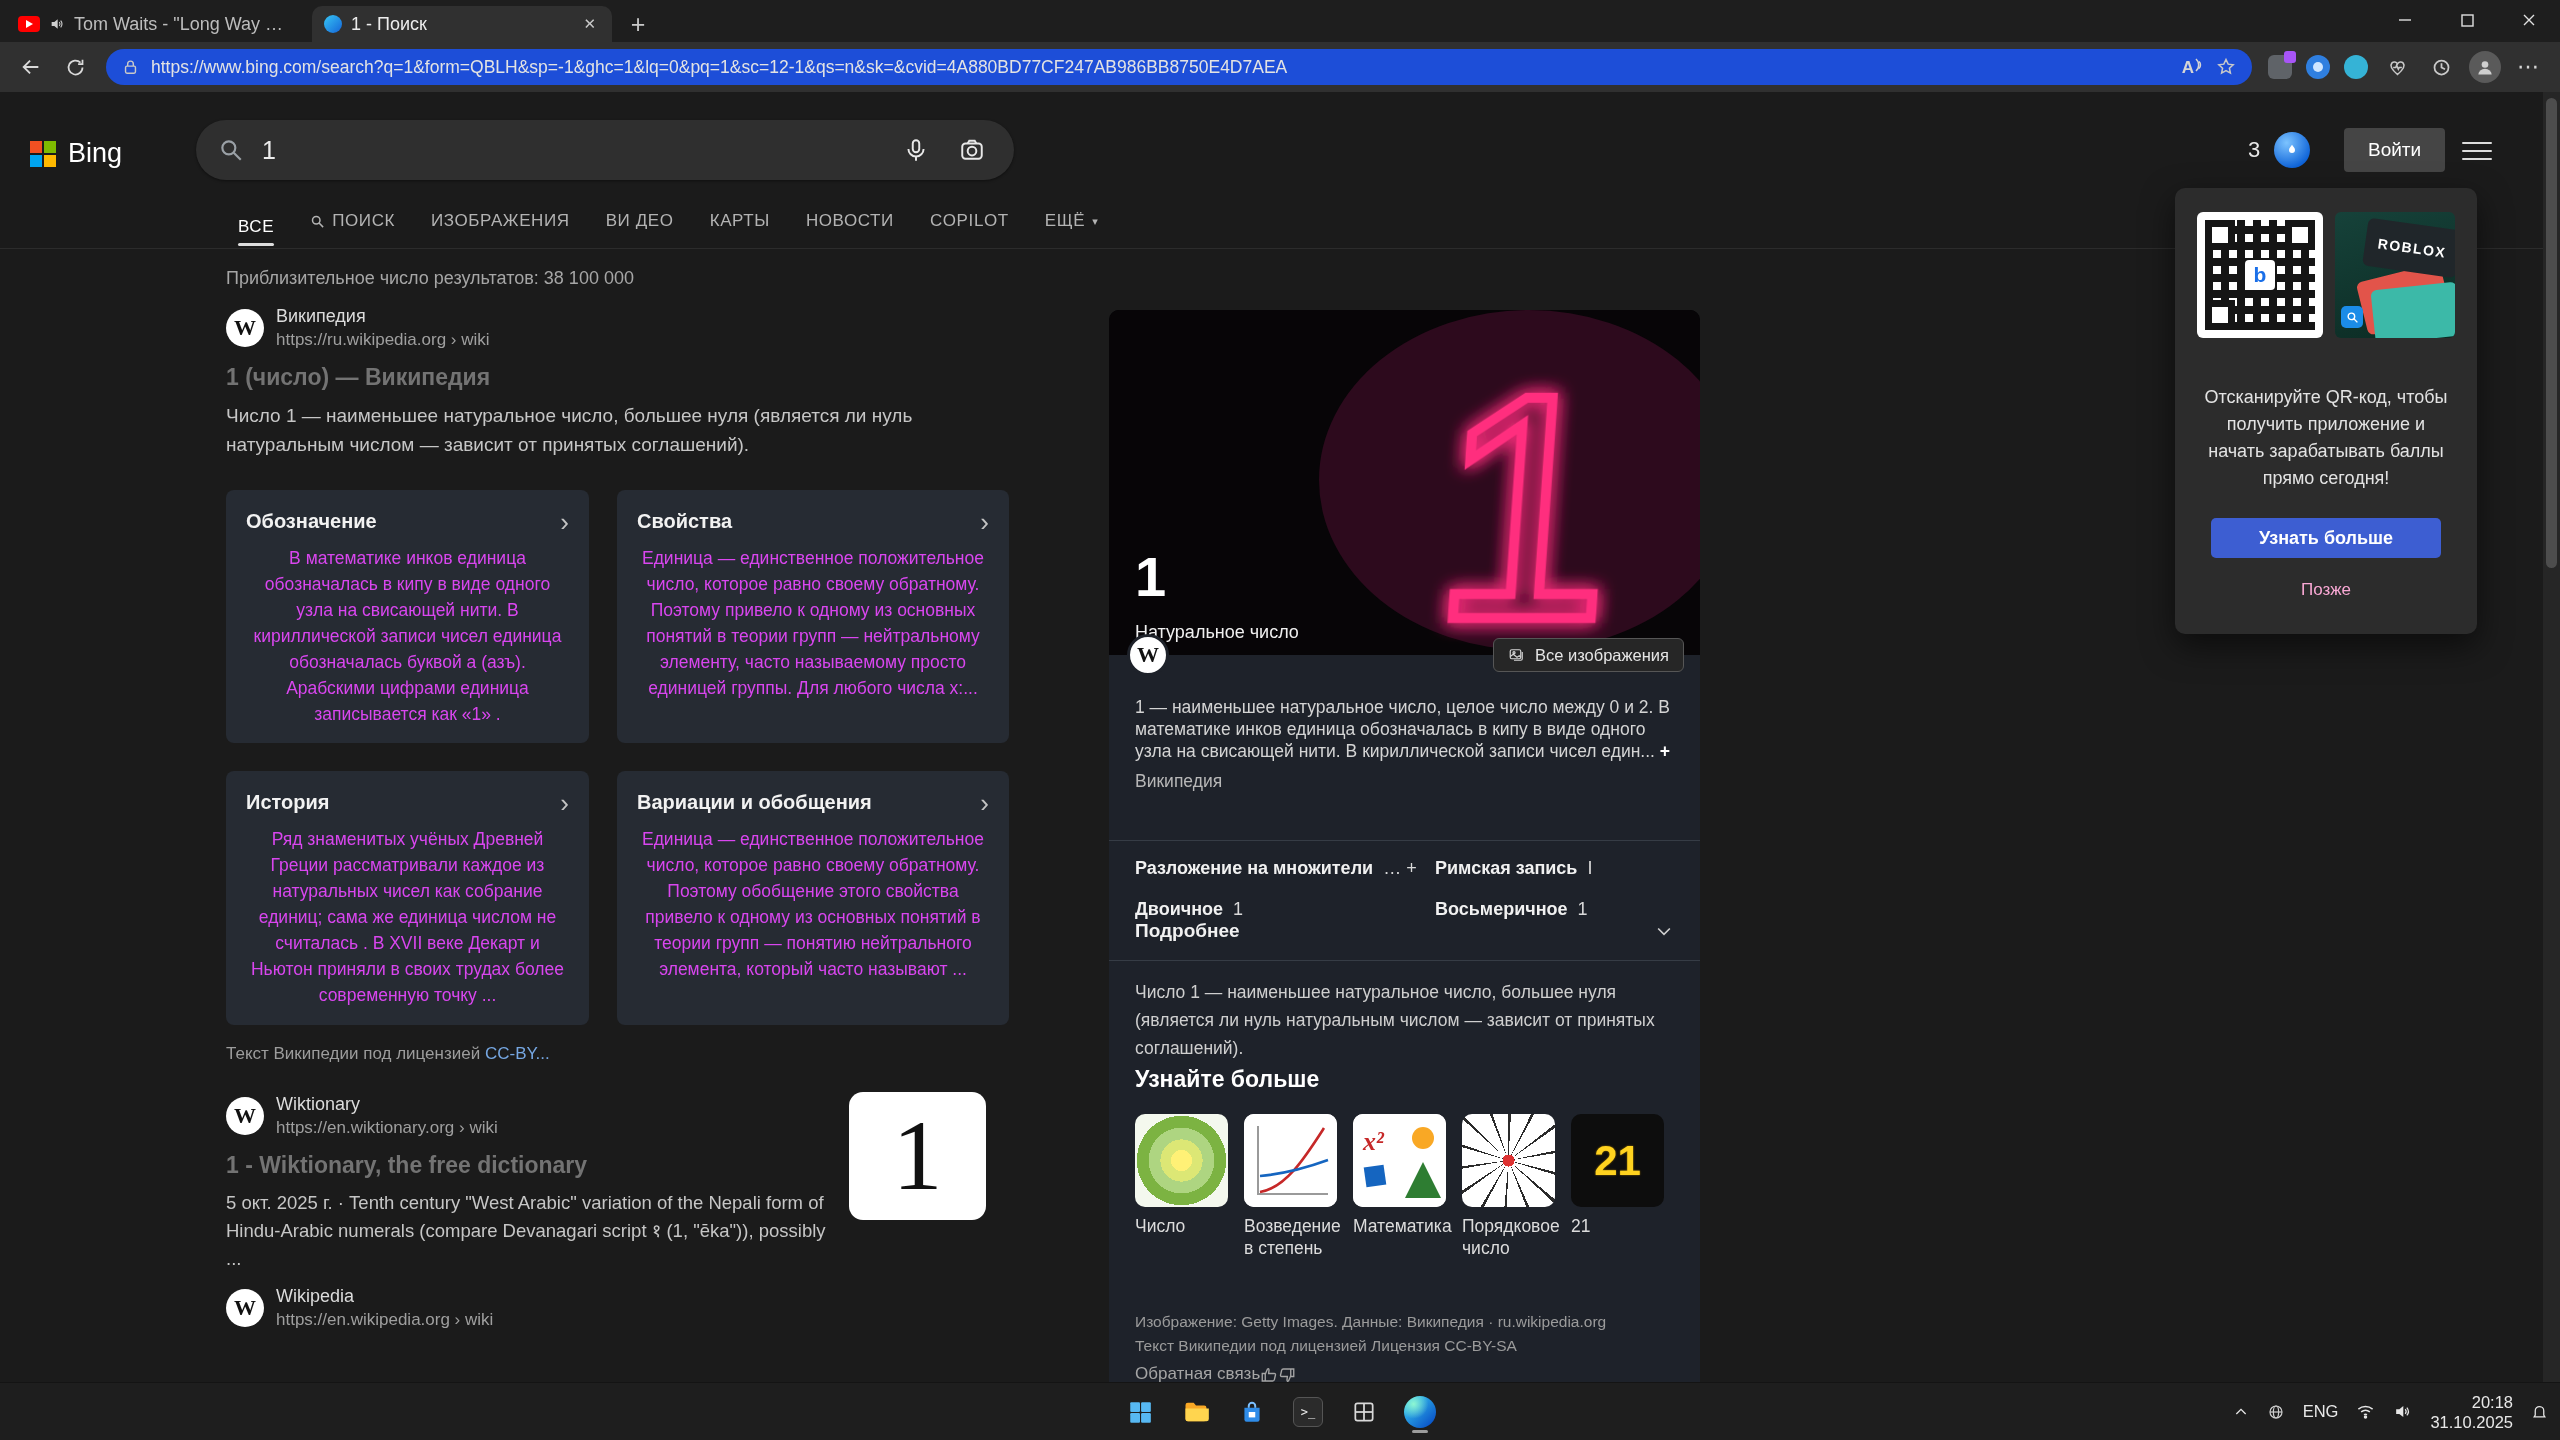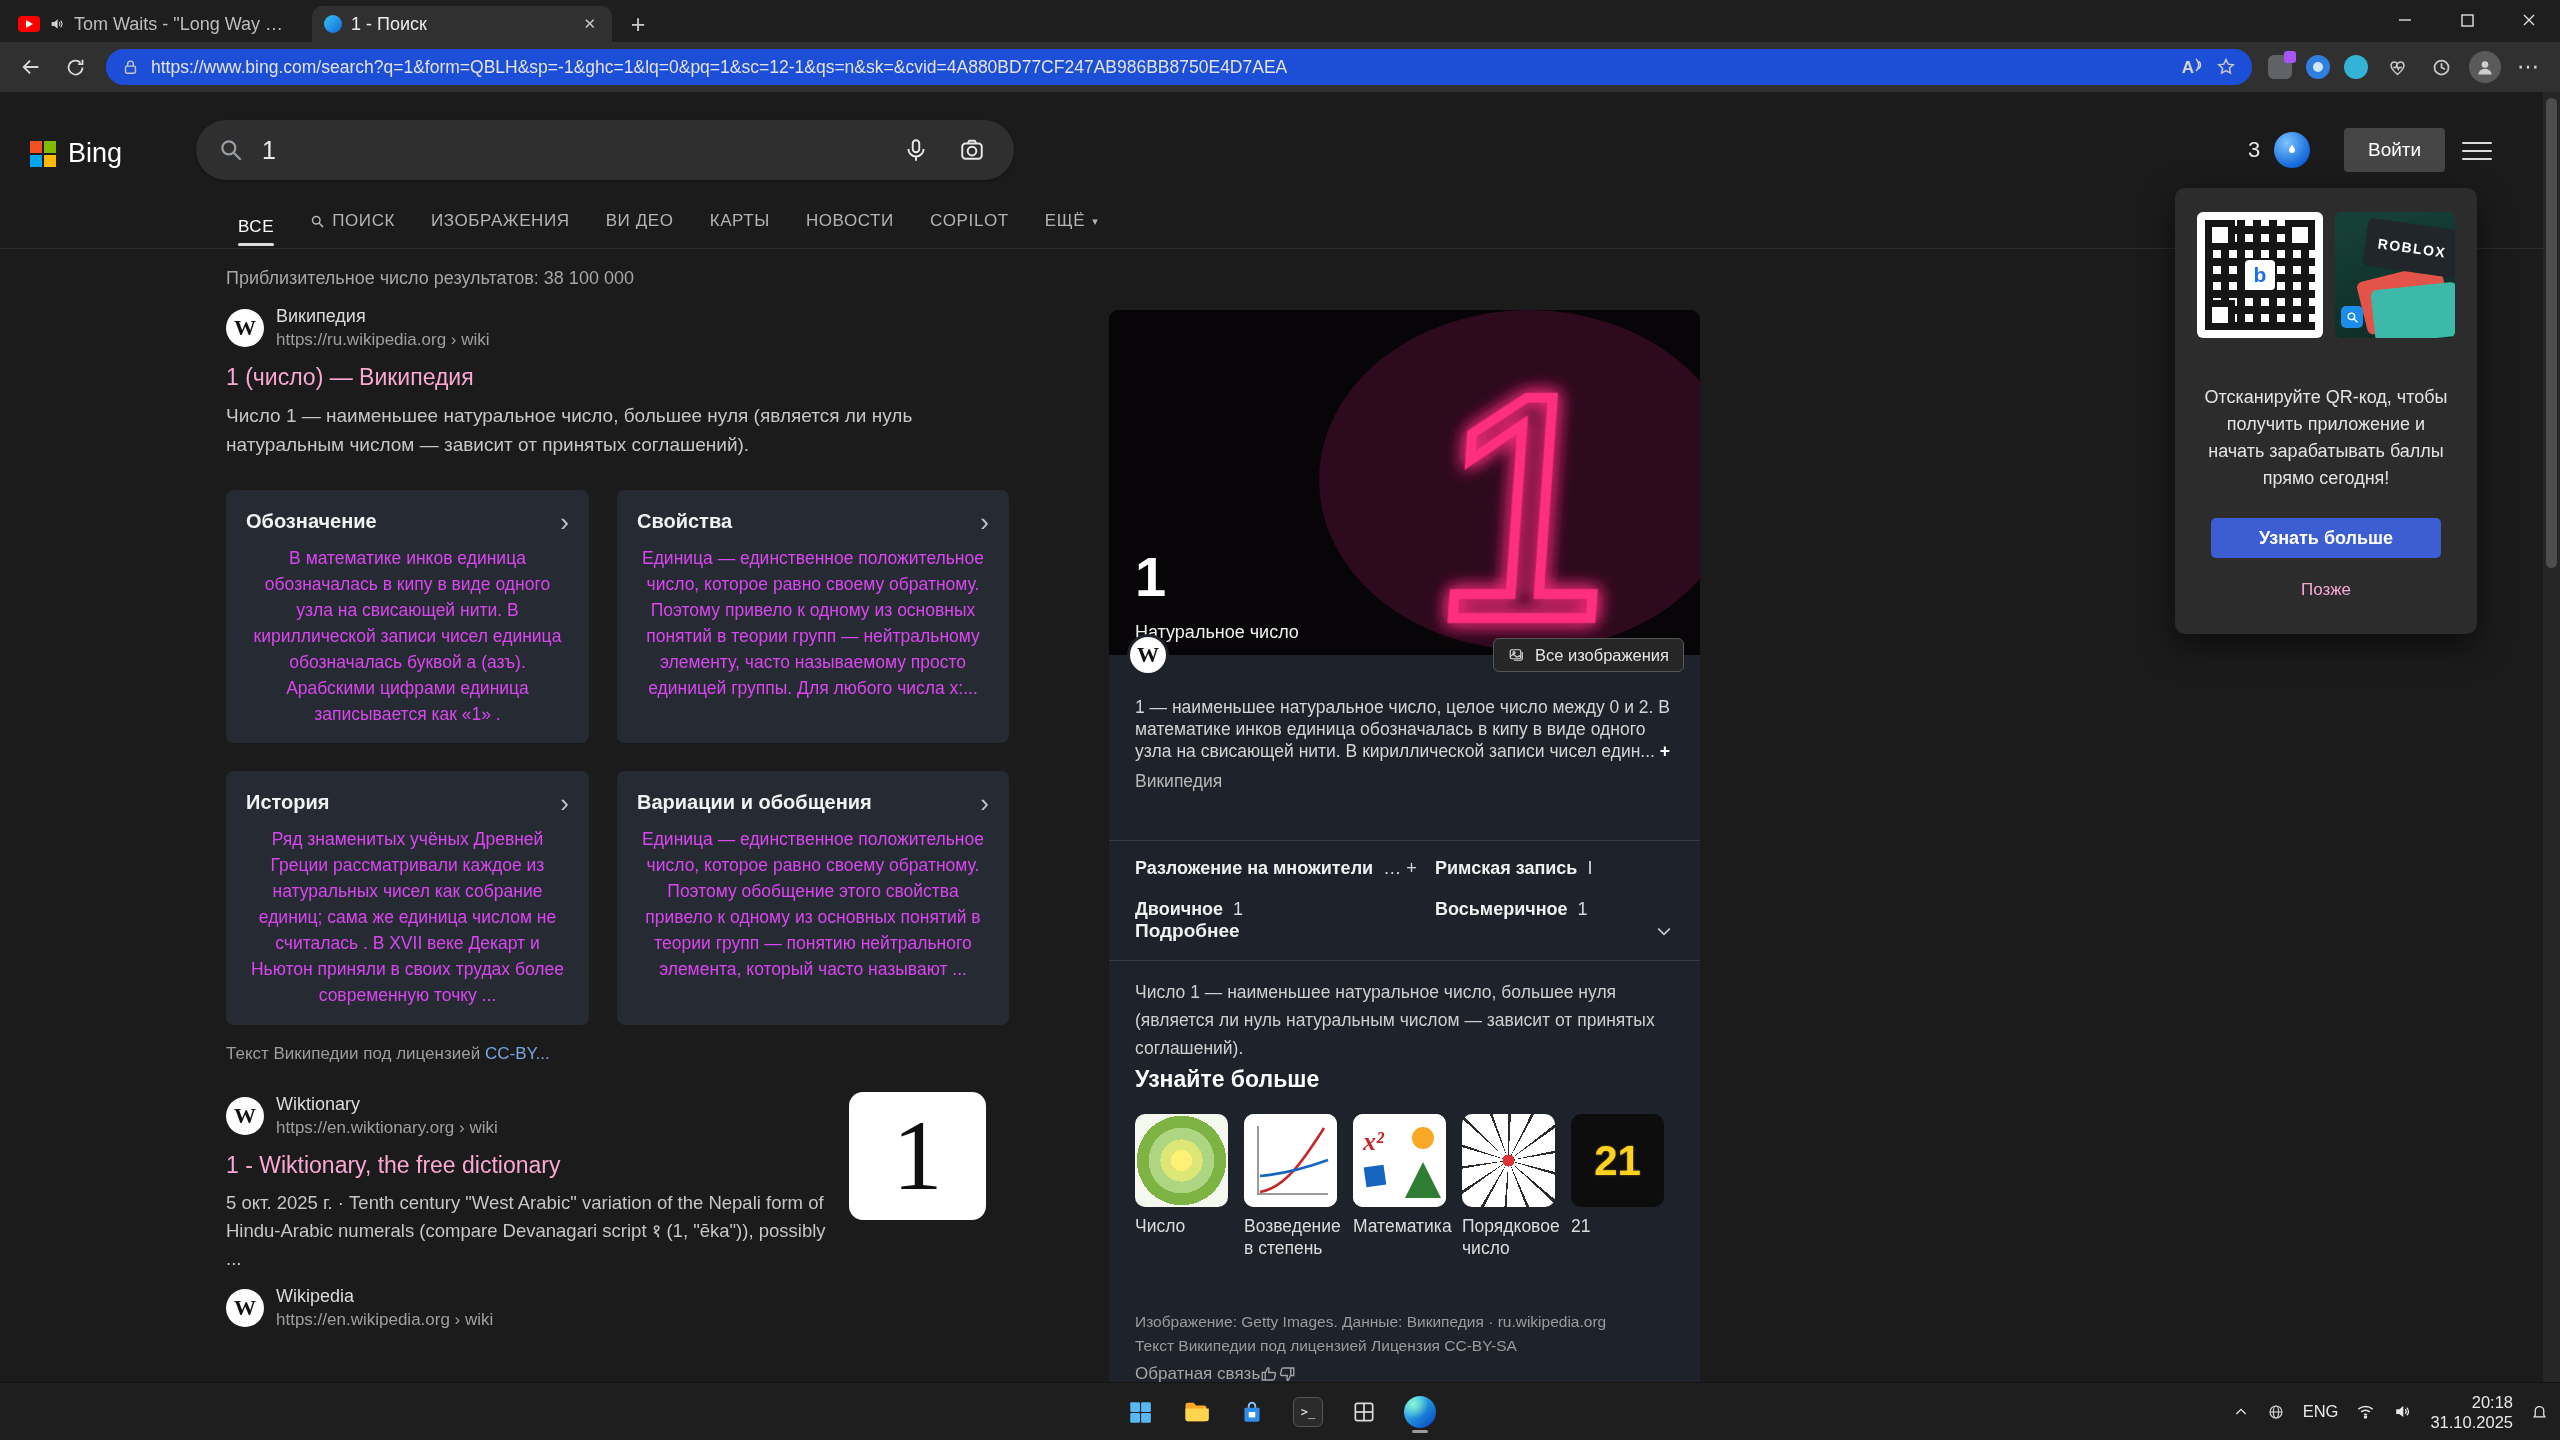--- a/index.html
+++ b/index.html
@@ -60,21 +60,21 @@
   .caret{font-size:11px;color:#b3b3b3;}
   .navline{position:absolute;left:0;top:156px;width:100%;height:1px;background:#2c2c2c;}
 
   
   .rescount{position:absolute;left:226px;top:176px;font-size:18px;color:#a6a6a6;}
   .result{position:absolute;left:226px;}
   .src{display:flex;align-items:center;gap:12px;}
   .savatar{width:38px;height:38px;border-radius:50%;background:#fff;color:#111;display:grid;place-items:center;font-family:"Liberation Serif",serif;font-weight:700;font-size:22px;flex:none;}
   .sname{font-size:18px;color:#dcdcdc;}
   .surl{font-size:17px;color:#9f9f9f;margin-top:3px;}
-  .rtitle{display:block;margin-top:14px;font-size:23px;color:#f9a8d4;}
+  .rtitle{display:block;margin-top:14px;font-size:23px;color:#737373;font-weight:bold;}
   .rsnippet{margin-top:10px;font-size:19px;line-height:29px;color:#c6c6c6;width:730px;}
   .r1{top:214px;width:800px;}
   .cards{position:absolute;left:226px;top:398px;display:grid;grid-template-columns:363px 392px;grid-template-rows:253px 254px;gap:28px;}
   .card{background:#262b33;border-radius:8px;padding:20px;overflow:hidden;}
   .cardhead{display:flex;justify-content:space-between;align-items:center;}
   .ctitle{font-size:20px;font-weight:700;color:#f2f2f2;}
   .cchev{color:#c3c3c3;font-size:26px;line-height:20px;}
   .cbody{margin-top:12px;font-size:17.5px;line-height:26px;color:#d946ef;text-align:center;}
   .license{position:absolute;left:226px;top:952px;font-size:17px;color:#9c9c9c;}
   .linklike{color:#76a7e2;}
@@ -103,21 +103,21 @@
   .klearn{position:absolute;left:26px;top:756px;font-size:23px;font-weight:700;color:#fff;}
   .ktiles{position:absolute;left:26px;top:804px;display:flex;gap:16px;}
   .twrap{width:93px;}
   .tile{position:relative;width:93px;height:93px;border-radius:10px;overflow:hidden;background:#fff;display:grid;place-items:center;}
   .tile1{background:radial-gradient(circle at 50% 50%,#fff176 0 16%,#dce775 16% 32%,#aed581 32% 50%,#7cb342 50% 68%,#f4f8ee 68%);}
   .tile4{background:radial-gradient(circle at 50% 50%,#d33 0 6px,transparent 6px),repeating-conic-gradient(from 0deg at 50% 50%,#2b2b2b 0deg 3deg,#ffffff 3deg 26deg);}
   .tile5{background:#0d0d0d;}
   .tile5 span{font-size:42px;font-weight:800;color:#ffd21f;text-shadow:0 0 2px #a97f00;}
   .tlabel{margin-top:8px;font-size:17.5px;line-height:22px;color:#dcdcdc;}
   .kfooter{position:absolute;left:26px;top:1000px;width:539px;font-size:15.5px;line-height:24px;color:#9b9b9b;}
-  .kfeed{position:absolute;left:26px;top:1054px;display:flex;align-items:center;font-size:17px;color:#a5a5a5;}
+  .kfeed{position:absolute;left:26px;top:1054px;display:flex;align-items:flex-end;font-size:17px;color:#a5a5a5;}
 
   
   .popup{position:absolute;left:2175px;top:96px;width:302px;height:446px;background:#2c2c2c;border-radius:10px;box-shadow:0 12px 32px rgba(0,0,0,.55);z-index:5;}
   .qr{position:absolute;left:22px;top:24px;width:126px;height:126px;background:#fff;border-radius:6px;overflow:hidden;}
   .qrpat{position:absolute;inset:8px;background-image:repeating-linear-gradient(90deg,#151515 0 8px,transparent 8px 16px),repeating-linear-gradient(0deg,#151515 0 8px,#fff 8px 16px);}
   .qm{position:absolute;width:30px;height:30px;border:7px solid #151515;background:#fff;}
   .qm1{left:8px;top:8px}.qm2{right:8px;top:8px}.qm3{left:8px;bottom:8px}
   .qrlogo{position:absolute;left:50%;top:50%;transform:translate(-50%,-50%);width:30px;height:30px;background:#fff;border-radius:4px;display:grid;place-items:center;color:#1a6fe8;font-weight:800;font-size:21px;}
   .promo{position:absolute;right:22px;top:24px;width:120px;height:126px;border-radius:6px;background:linear-gradient(160deg,#16423a,#0b2a22);overflow:hidden;}
   .pcard{position:absolute;border-radius:6px;}

